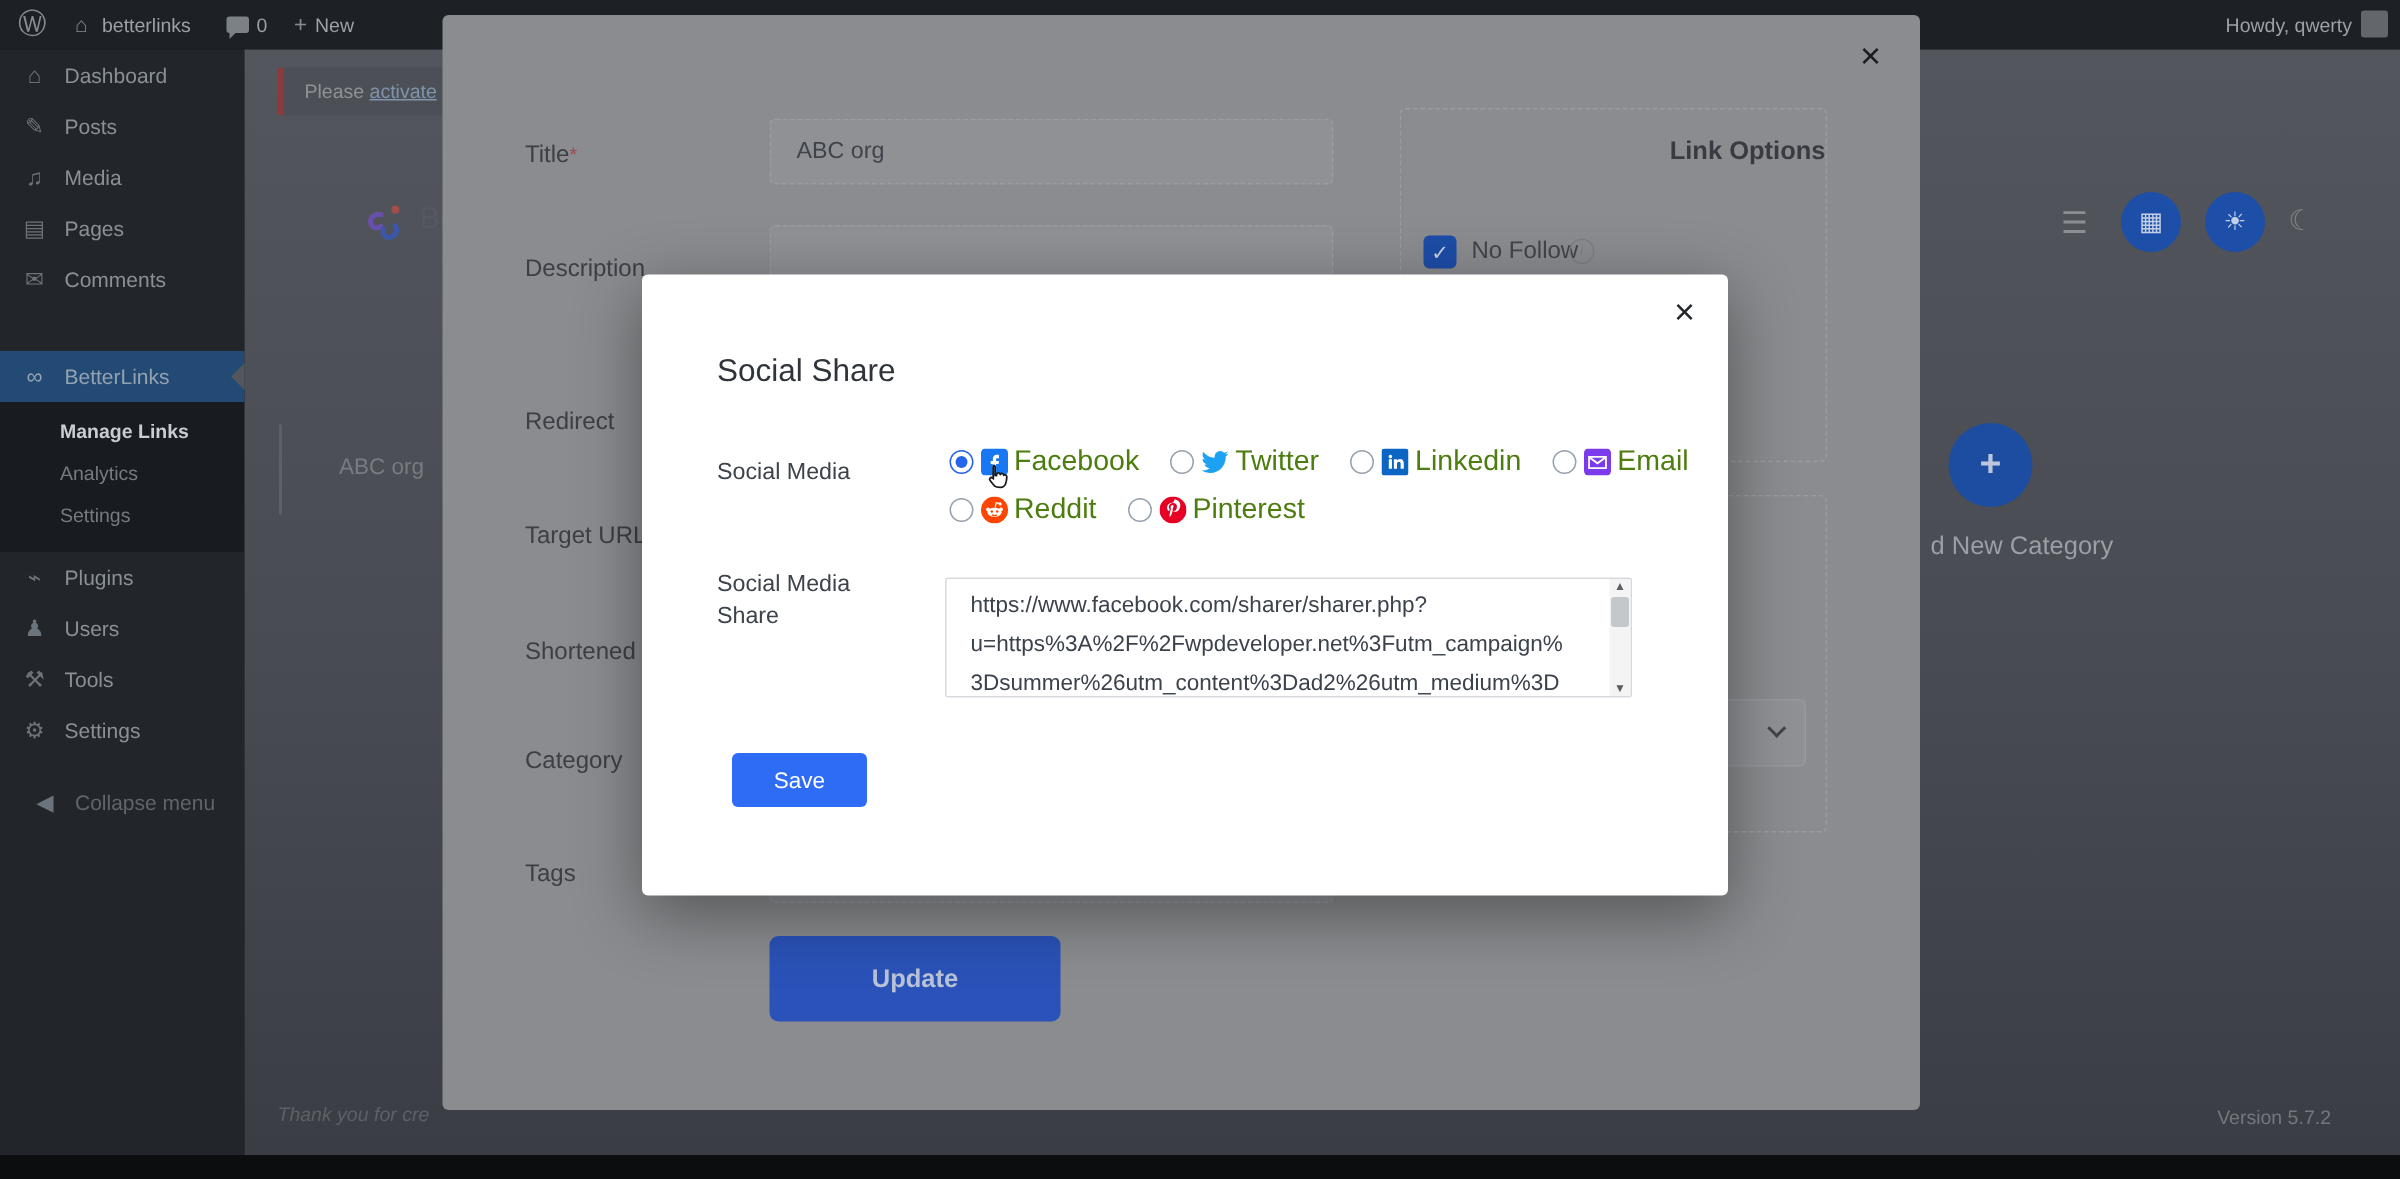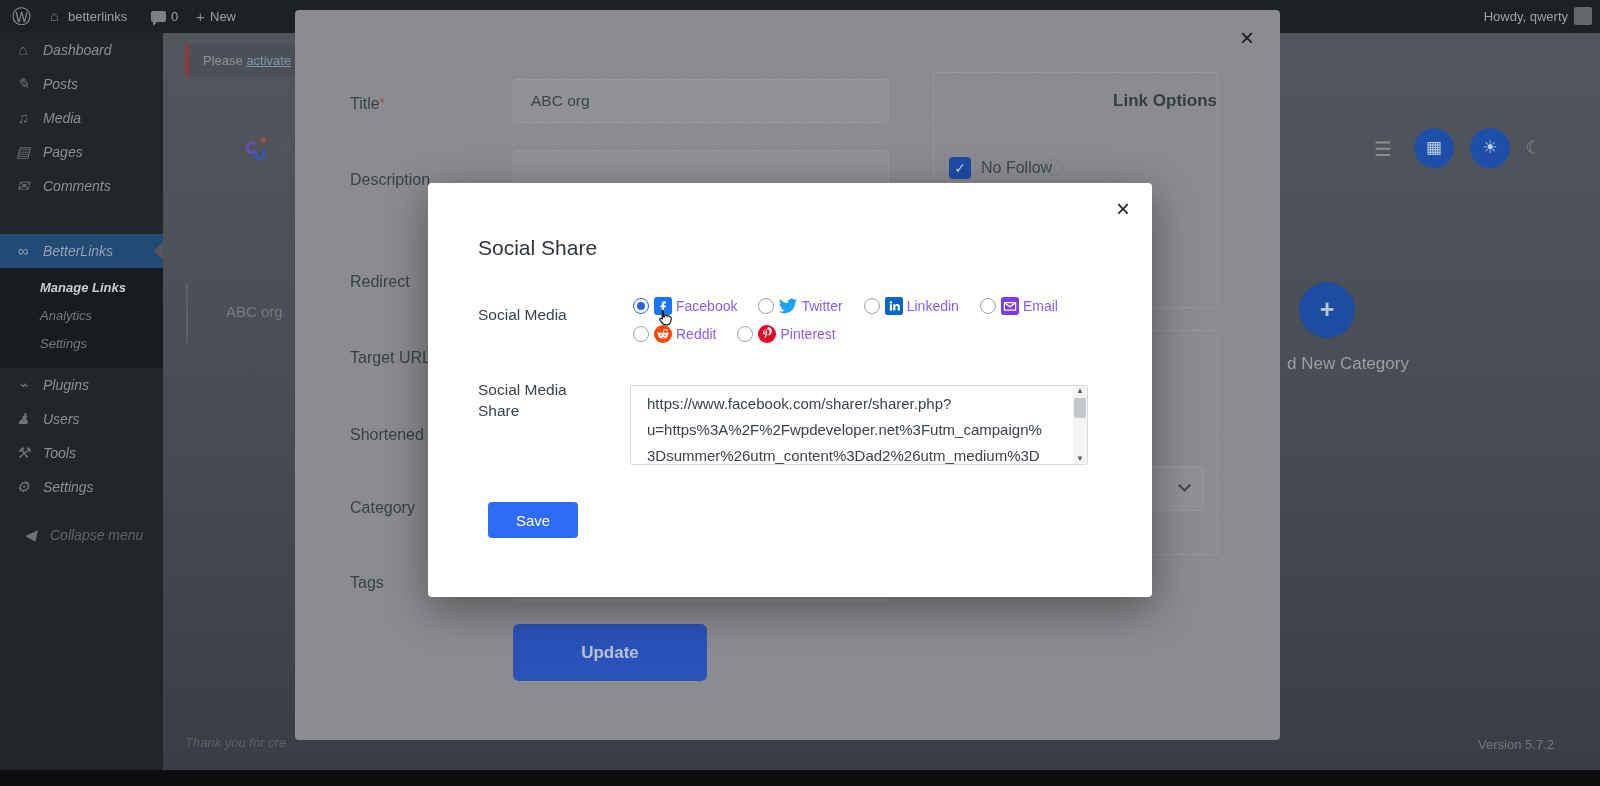--- a/index.html
+++ b/index.html
@@ -16,21 +16,21 @@
   #tb-site { left:68px; }
   #tb-bubble { left:151px; top:11px; width:15px; height:11px; background:#7b8187; border-radius:2px; }
   #tb-bubble:after { content:""; position:absolute; left:2px; bottom:-4px;
     border:4px solid transparent; border-top-color:#7b8187; border-left-color:#7b8187; }
   #tb-count { left:171px; }
   #tb-plus { left:196px; font-size:15px; color:#868c92; }
   #tb-new { left:210px; }
   #tb-howdy { right:32px; }
   #tb-avatar { right:8px; top:7px; width:18px; height:18px; background:#63676c; border-radius:2px; }
 
-  #sidebar { left:0; top:33px; width:163px; height:737px; background:#22262b; z-index:1;font-style:italic; }
+  #sidebar { left:0; top:33px; width:163px; height:737px; background:#22262b; z-index:1; }
   .side-item { position:relative; height:34px; line-height:34px; padding-left:12px; font-size:14px;
     color:#8a9097; white-space:nowrap; cursor:pointer; }
   .side-item .s-icon { display:inline-block; width:22px; margin-right:9px; color:#6d737a;
     font-size:15px; text-align:center; }
   .side-item.active { background:#234a74; color:#93a2b1;margin-top:31px; }
   .side-item.active .s-icon { color:#93a2b1; }
   .side-item.active:after { content:""; position:absolute; right:0; top:8px;
     border:9px solid transparent; border-right-color:#53565c; }
   #submenu { background:#181b20; padding:6px 0 10px; }
   .sub-item { height:28px; line-height:28px; padding-left:40px; font-size:13px; color:#757b82; cursor:pointer; }
@@ -110,21 +110,21 @@
   #social-options { left:205px; top:114px; width:470px; }
   .opt-row { display:flex; align-items:center; margin-bottom:10px; }
   .s-opt { display:flex; align-items:center; margin-right:21px; cursor:pointer; }
   .radio { width:16px; height:16px; border-radius:50%; border:1.5px solid #98a2ad; background:#fff;
     margin-right:5px; position:relative; flex:none; }
   .radio.on { border-color:#2563eb; }
   .radio.on:after { content:""; position:absolute; left:3px; top:3px; width:8px; height:8px;
     border-radius:50%; background:#2563eb; }
   .s-ico { width:18px; height:18px; margin-right:4px; flex:none; position:relative; }
   .s-ico svg { width:18px; height:18px; display:block; }
-  .opt-label { font-size:14px; color:#8b5cf6; white-space:nowrap; }
+  .opt-label { font-size:19px; color:#4d7c0f; white-space:nowrap; }
   #cursor-hand { left:226px; top:124px; width:22px; height:22px; z-index:40; pointer-events:none; }
   #share-url-box { left:202px; top:202px; width:458px; height:80px; border:1px solid #d6d9de;
     border-radius:2px; overflow:hidden; background:#fff; }
   #share-url-text { position:absolute; left:0; top:0; right:14px; bottom:0; padding:5px 4px 0 16px;
     font-size:15px; line-height:26px; color:#3b424c; white-space:pre-line; word-break:break-all; }
   #share-scrollbar { position:absolute; right:0; top:0; width:14px; height:78px; background:#f4f4f4; }
   #sb-up,#sb-down { position:absolute; left:0; width:14px; height:10px; font-size:8px; color:#5a5e63;
     text-align:center; line-height:10px; cursor:pointer; }
   #sb-up { top:0; } #sb-down { bottom:0; }
   #sb-thumb { position:absolute; left:1px; top:12px; width:12px; height:20px; background:#c4c7cb;

